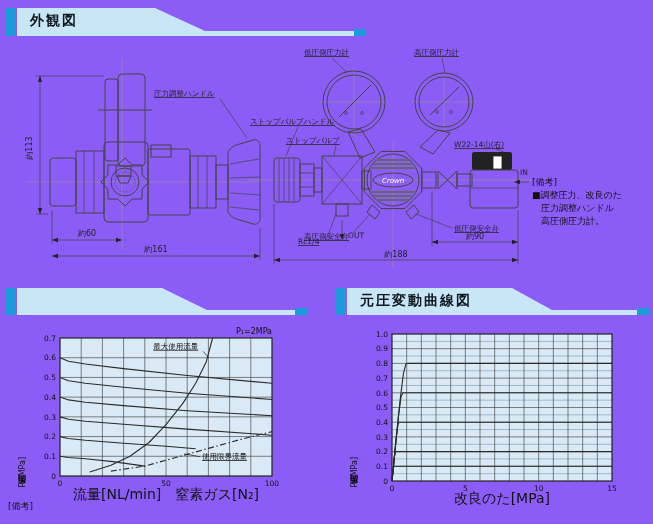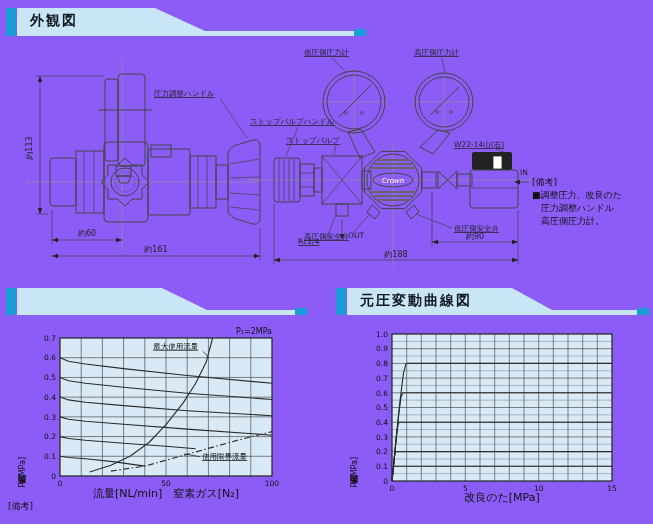--- a/index.html
+++ b/index.html
@@ -20,21 +20,21 @@
   .dwg .hatch{stroke:#666;stroke-width:2;}
   .dwg .fill{fill:#222;stroke:none;}
   .dwg .wnotch{fill:#fff;stroke:#222;stroke-width:.8;}
   .dwg text{font-size:8px;fill:#222;stroke:none;font-family:"DejaVu Sans",sans-serif;}
   .dwg text.sm{font-size:7.5px;}
   .dwg text.ul{text-decoration:underline;}
   .dwg text.wtext{fill:#fff;font-size:7px;font-style:italic;}
   .remarks{position:absolute;font-size:9px;line-height:1.45;color:#111;}
   .chart{position:absolute;}
   .chart svg{position:absolute;left:0;top:0;}
-  .chart .xlabel{position:absolute;text-align:center;font-size:11px;}
+  .chart .xlabel{position:absolute;text-align:center;font-size:14px;}
   .chart .ylabel{position:absolute;font-size:8px;writing-mode:vertical-rl;transform:rotate(180deg);}
   .footer{position:absolute;left:8px;top:500px;font-size:9px;line-height:1.5;}
 </style>
 </head>
 <body>
 
 <div class="page">
 
   <div class="hdr" style="left:6px;top:8px;width:360px;height:28px">
     <div class="hdr-accent"></div>

